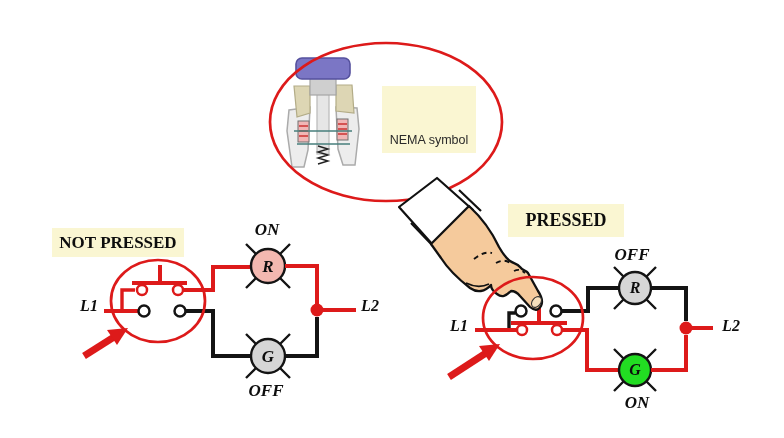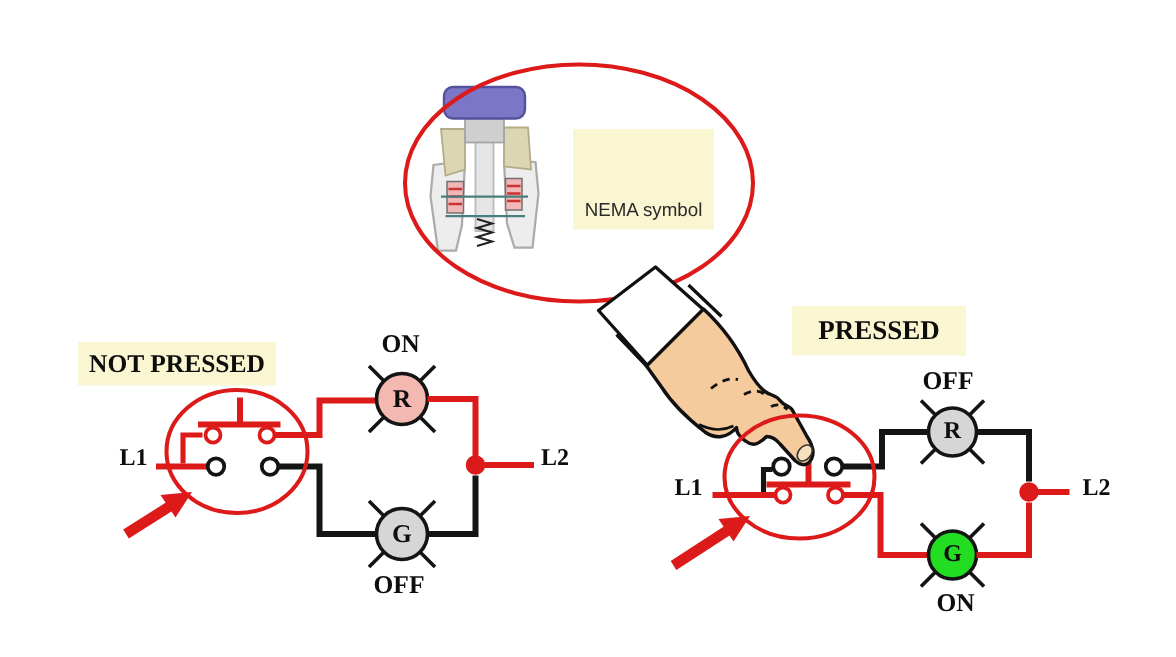--- a/index.html
+++ b/index.html
@@ -13,21 +13,21 @@
   .thin-b{stroke:var(--wire-black,#141414);stroke-width:3.4;fill:none;}
   .cr{fill:#fff;stroke:var(--wire-red,#dd1a1a);stroke-width:2.5;}
   .cb{fill:#fff;stroke:var(--wire-black,#141414);stroke-width:2.5;}
   .re{stroke:var(--wire-red,#dd1a1a);stroke-width:2.7;fill:none;}
   .fr{fill:var(--wire-red,#dd1a1a);}
   .tick{stroke:var(--wire-black,#141414);stroke-width:2.4;}
   .lamp{stroke:var(--wire-black,#141414);stroke-width:2.4;}
   .nema{stroke:#1c1c1c;stroke-width:2.1;fill:none;}
   
   .t{position:absolute;transform:translate(-50%,-50%);font-weight:bold;color:#0d0d0d;
-     white-space:nowrap;line-height:1;}
+     white-space:nowrap;line-height:1;font-style:italic;}
   .statebox{position:absolute;background:var(--label-bg,#faf6d2);display:flex;
      align-items:center;justify-content:center;font-weight:bold;color:#0d0d0d;}
   .nemabox{position:absolute;background:var(--label-bg,#faf6d2);}
   .nematext{position:absolute;transform:translate(-50%,-50%);
      font-family:"Liberation Sans",sans-serif;font-size:12.5px;color:#2a2a2a;
      white-space:nowrap;}
 </style>
 </head>
 <body>
 
@@ -179,21 +179,21 @@
   <div class="nematext" style="left:429px;top:140px;">NEMA symbol</div>
 
   <div class="statebox" style="left:52px;top:228px;width:132px;height:29px;font-size:17px;">NOT PRESSED</div>
   <div class="t" style="left:89px;top:306px;font-size:16px;">L1</div>
   <div class="t" style="left:370px;top:306px;font-size:16px;">L2</div>
   <div class="t" style="left:267px;top:229px;font-size:17px;">ON</div>
   <div class="t" style="left:268px;top:266px;font-size:17px;">R</div>
   <div class="t" style="left:268px;top:356px;font-size:17px;">G</div>
   <div class="t" style="left:266px;top:390px;font-size:17px;">OFF</div>
 
-  <div class="statebox" style="left:528px;top:204px;width:116px;height:33px;font-size:18px;">PRESSED</div>
+  <div class="statebox" style="left:508px;top:204px;width:116px;height:33px;font-size:18px;">PRESSED</div>
   <div class="t" style="left:459px;top:326px;font-size:16px;">L1</div>
   <div class="t" style="left:731px;top:326px;font-size:16px;">L2</div>
   <div class="t" style="left:632px;top:254px;font-size:17px;">OFF</div>
   <div class="t" style="left:635px;top:288px;font-size:16px;">R</div>
   <div class="t" style="left:635px;top:370px;font-size:16px;">G</div>
   <div class="t" style="left:637px;top:402px;font-size:17px;">ON</div>
 
 </div>
 
 </body></html>

